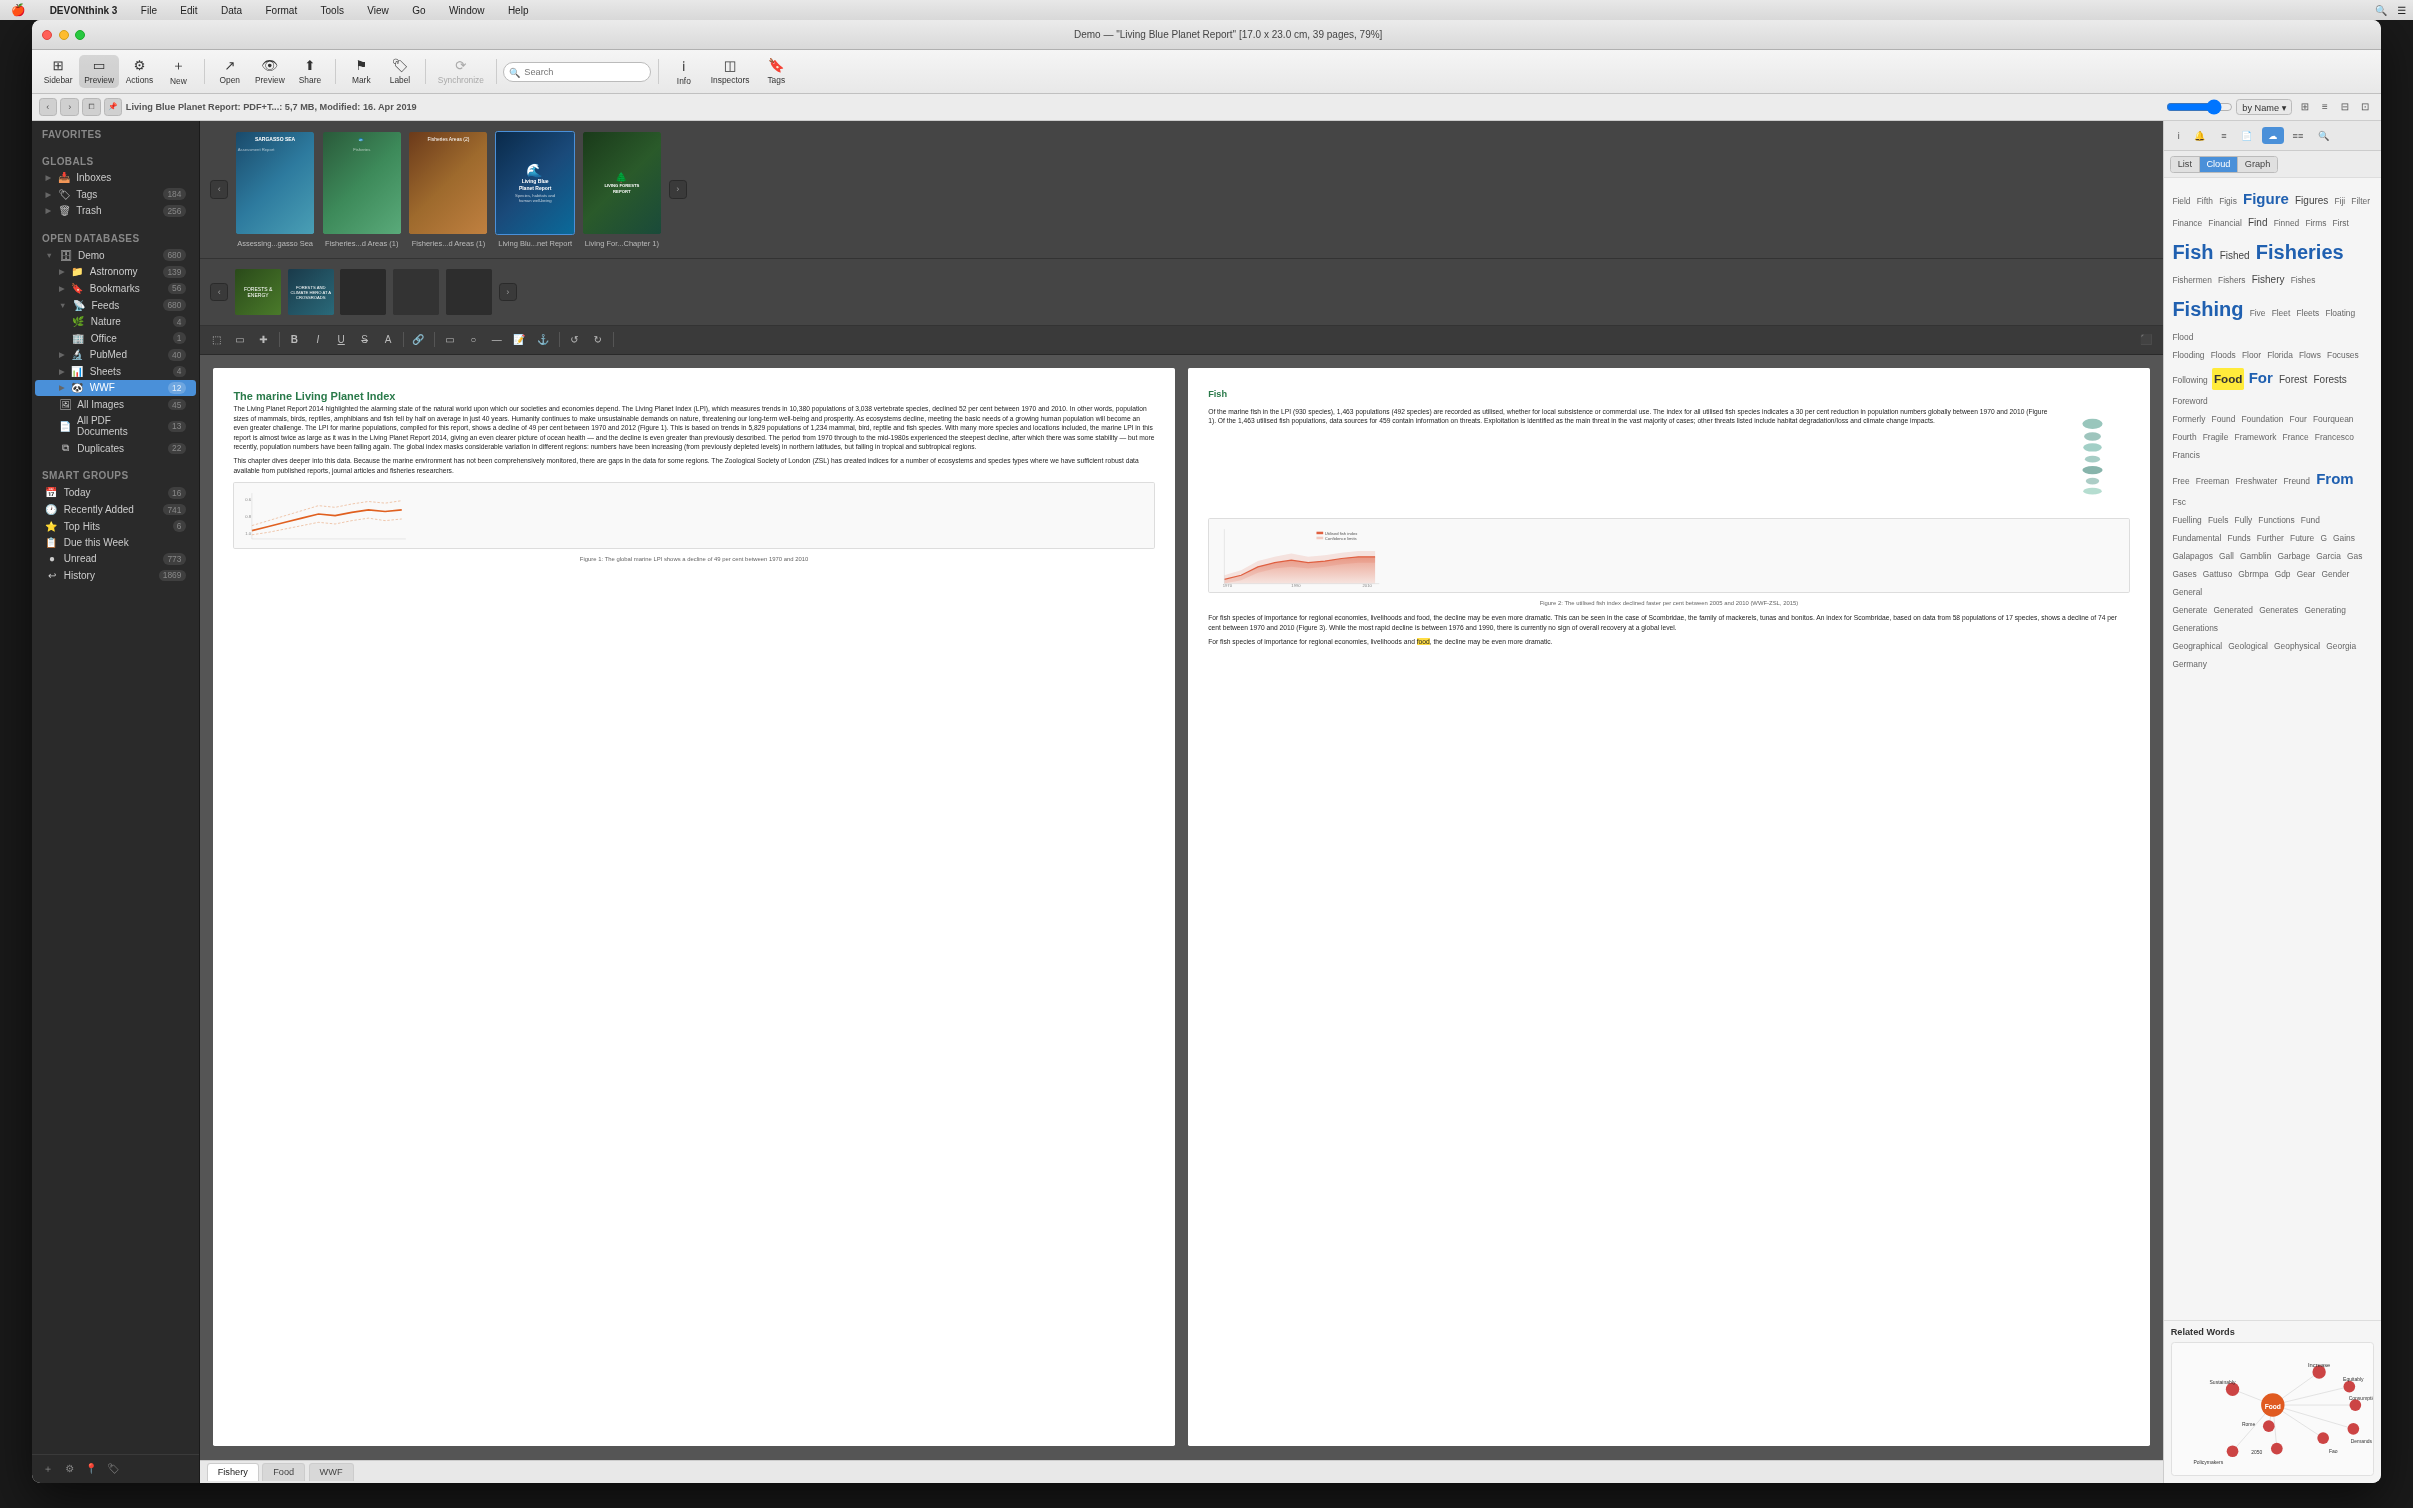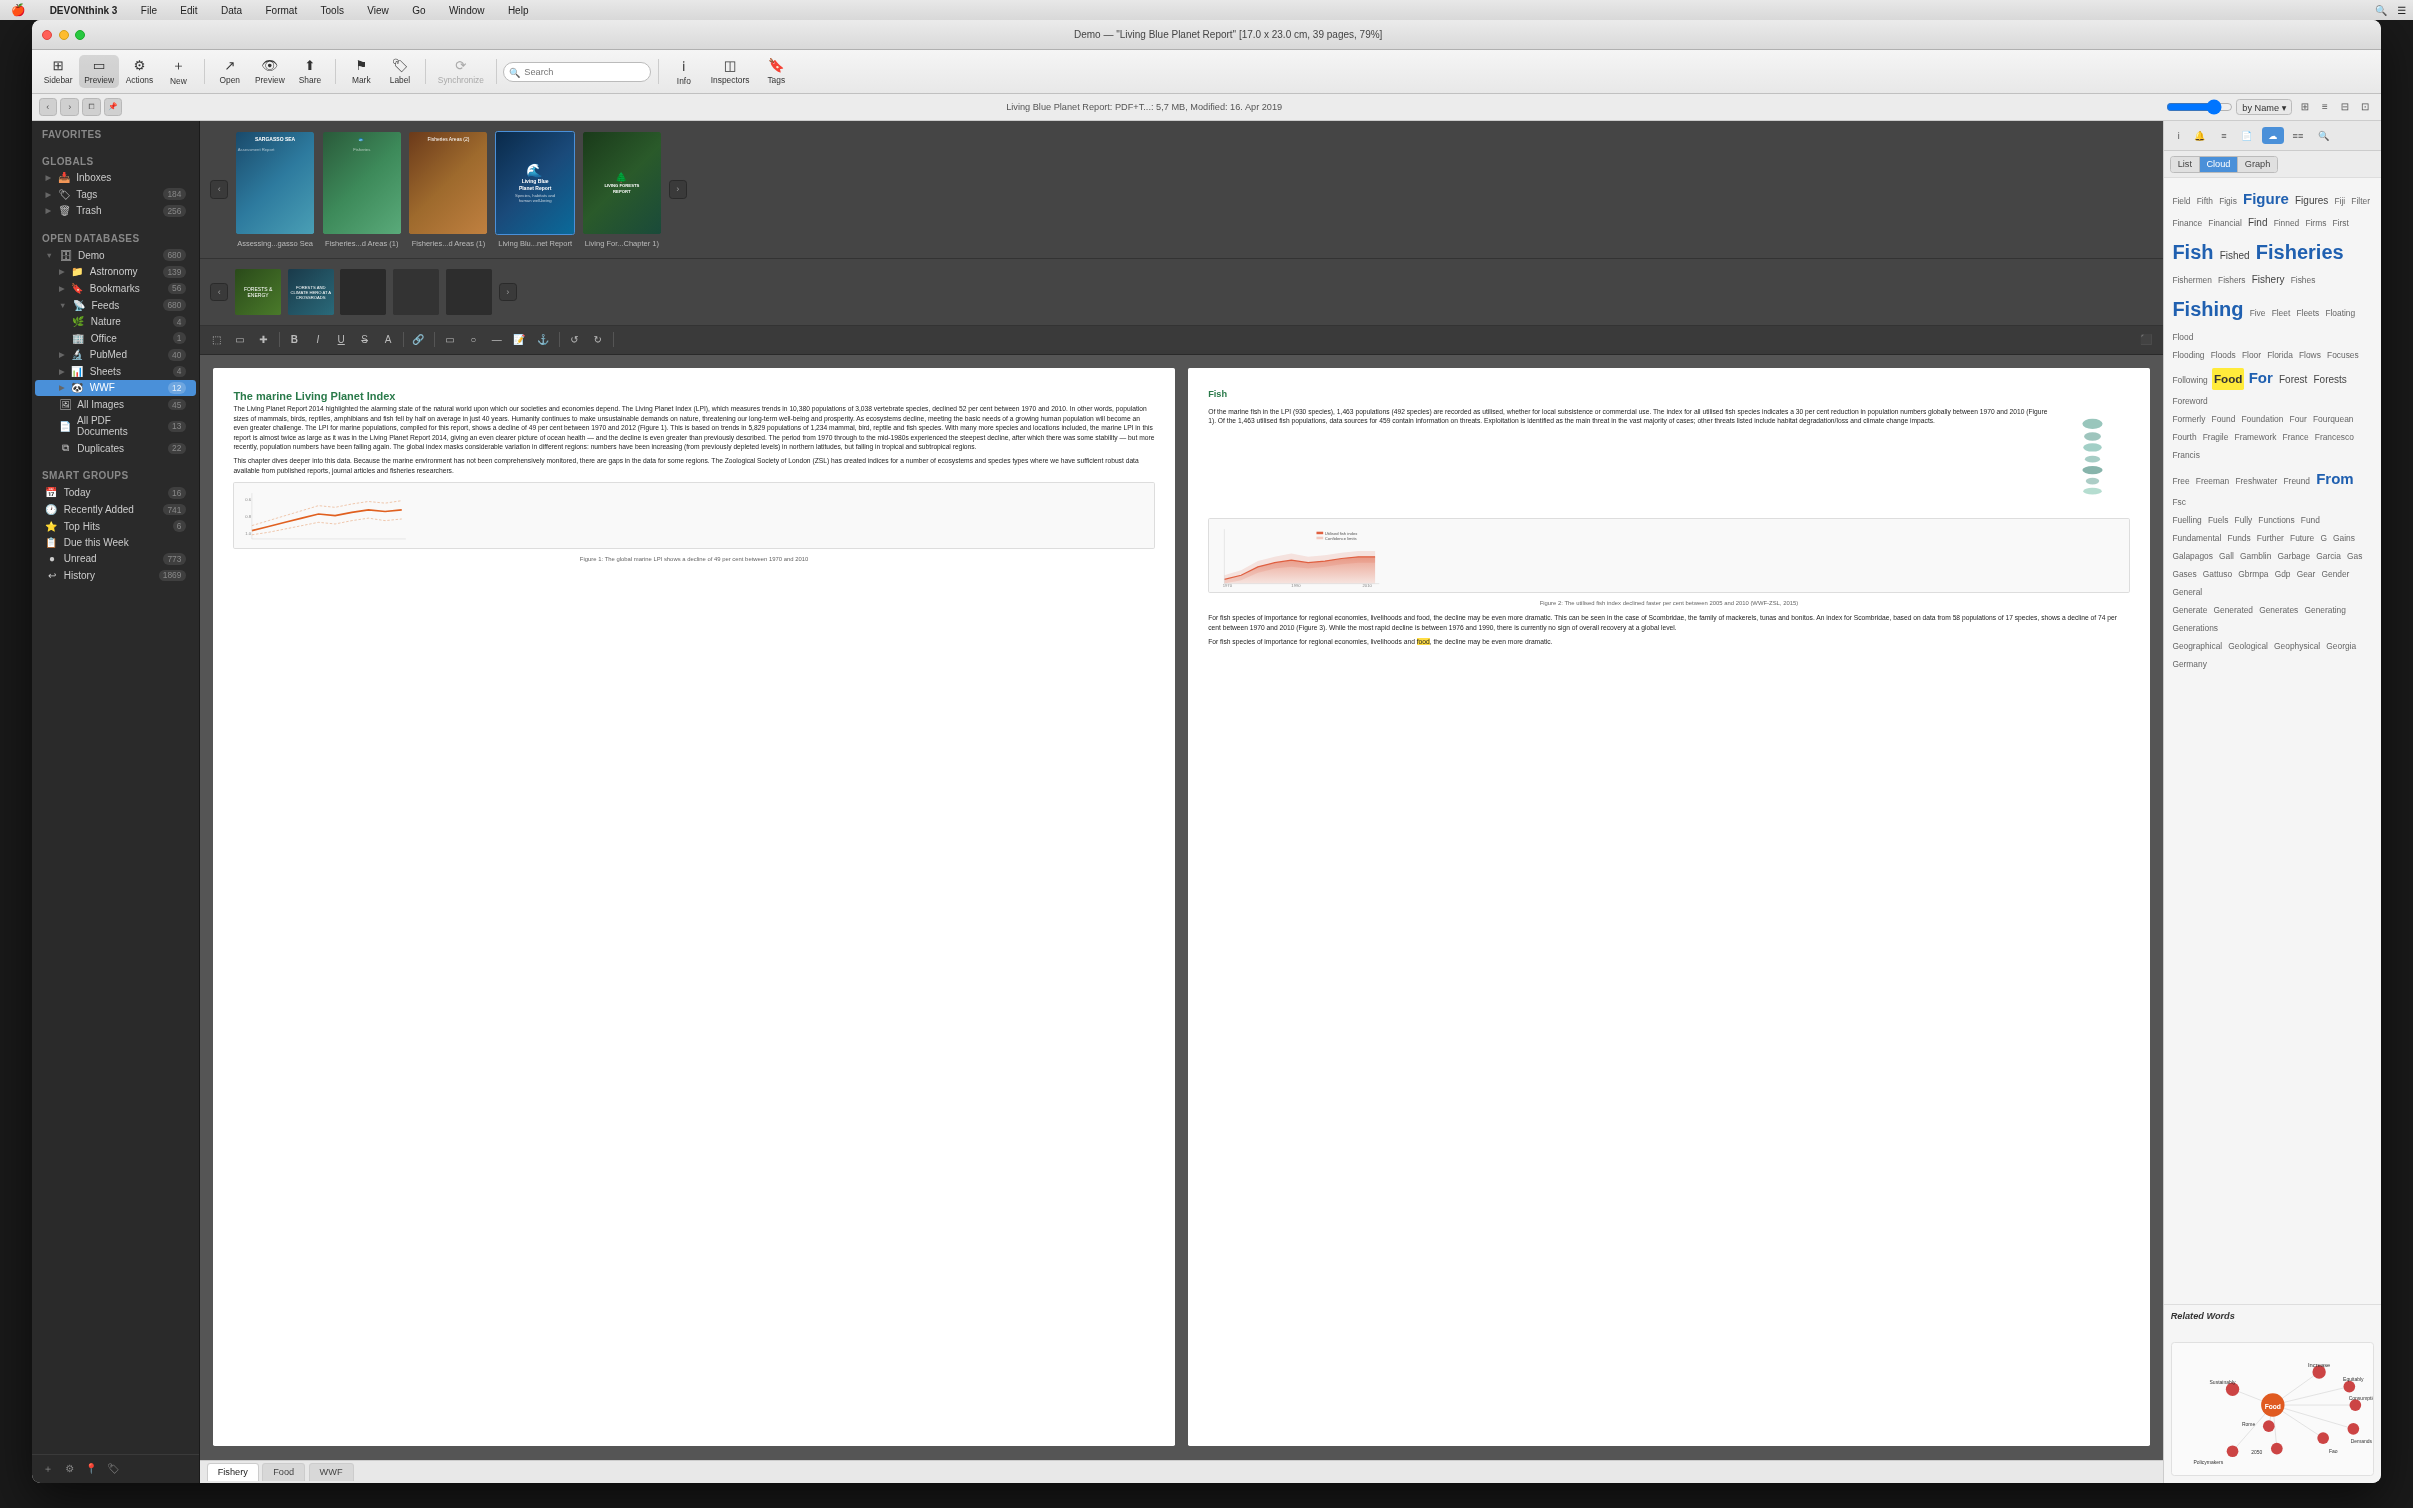--- a/index.html
+++ b/index.html
@@ -116,21 +116,21 @@
       flex-shrink: 0;
     }
     .nav-btn {
       width: 18.4px; height: 18.4px;
       border-radius: 3.4px;
       background: #d0d0d0;
       border: 0.8px solid #b8b8b8;
       display: flex; align-items: center; justify-content: center;
       cursor: pointer; font-size: 9.2px; color: #555;
     }
-    .breadcrumb-text { font-size: 9.2px; color: #555; flex: 1; text-align: center; }
+    .breadcrumb-text { font-size: 9.2px; color: #555; flex: 1; text-align: left; font-weight: bold; }
     .sort-btn {
       font-size: 9.2px; color: #333; cursor: pointer;
       padding: 1.7px 5px; border-radius: 3.4px;
       border: 0.8px solid #bbb; background: #e8e8e8;
     }
     .view-btns { display: flex; gap: 1.7px; }
     .view-btn {
       width: 18.4px; height: 18.4px; border-radius: 3.4px;
       display: flex; align-items: center; justify-content: center;
       cursor: pointer; font-size: 10px; color: #555;
@@ -444,22 +444,21 @@
     
     .related-words-section {
       border-top: 0.8px solid #ddd;
       padding: 6.7px;
       flex-shrink: 0;
     }
     .related-words-title {
       font-size: 9.2px;
       font-weight: 600;
       color: #333;
-      margin-bottom: 21px;
-      font-style: italic;
+      margin-bottom: 5px;
     }
     .network-viz {
       height: 134px;
       position: relative;
       background: #fafafa;
       border-radius: 3.4px;
       border: 0.8px solid #e0e0e0;
       overflow: hidden;
     }
 

